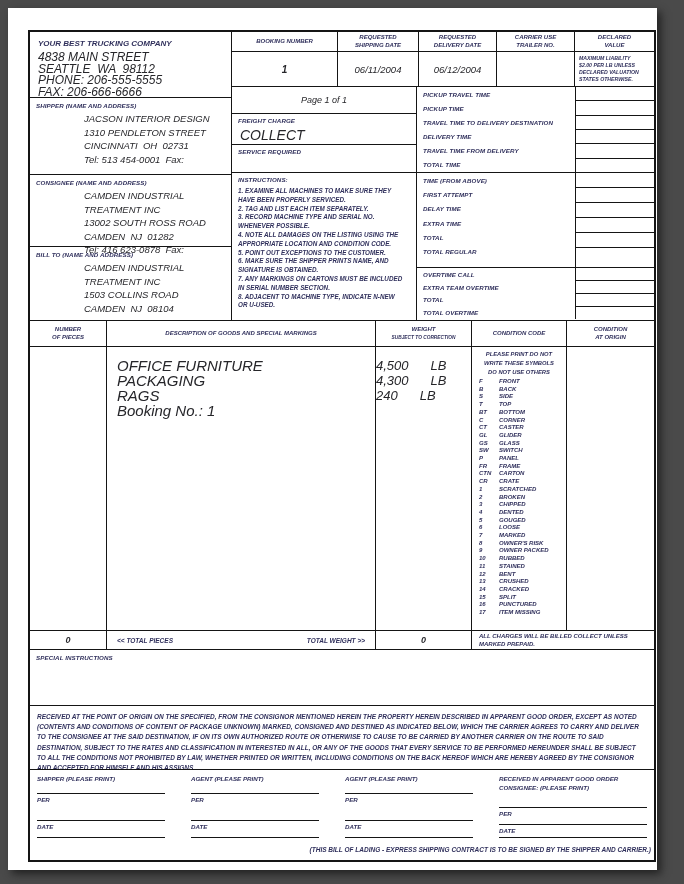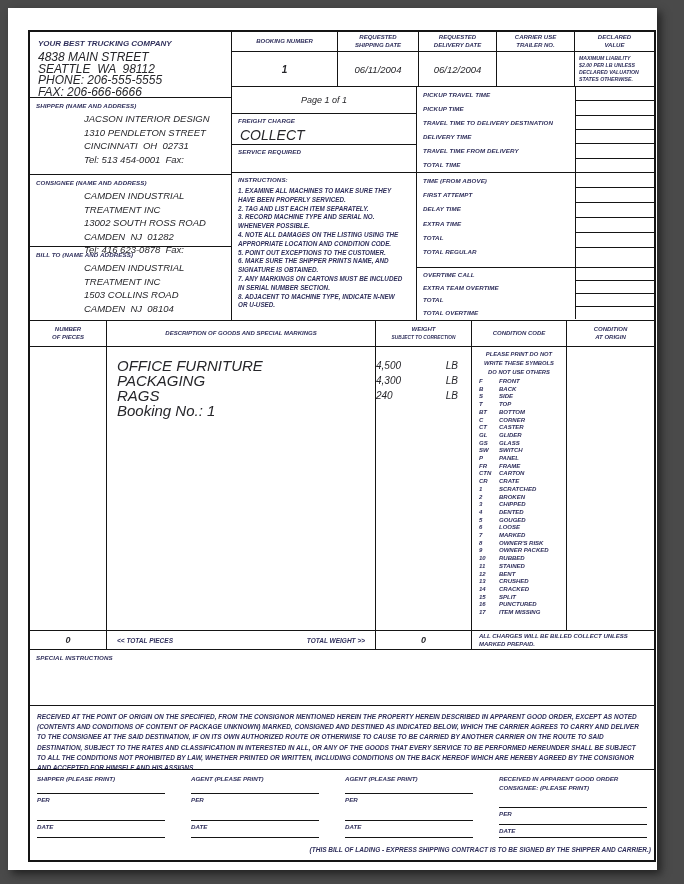--- a/index.html
+++ b/index.html
@@ -55,21 +55,21 @@
   .ghead{height:26px;border-bottom:1px solid #151515;display:flex;}
   .gh{border-right:1px solid #151515;display:flex;flex-direction:column;align-items:center;justify-content:center;text-align:center;font-size:6px;font-weight:bold;color:#30305c;line-height:7.5px;white-space:pre-line;}
   .gh:last-child{border-right:none;}
   .gh .sub{font-size:4.8px;margin-top:1px;}
   .gbody{height:283px;position:relative;}
   .gcol{position:absolute;top:0;height:100%;border-right:1px solid #151515;}
   .gcol:last-child{border-right:none;}
   .descitems{font-size:15px;line-height:15px;color:#26262a;padding:11px 0 0 10px;}
   .ditem{height:15px;}
   .weights{padding:11px 13px 0 0;}
-  .wrow{height:15px;display:flex;align-items:center;justify-content:space-between;font-size:10px;color:#26262a;}
+  .wrow{height:15px;display:flex;align-items:center;justify-content:flex-start;font-size:13px;color:#26262a;}
   .wunit{margin-left:22px;}
   .cpanel{padding-top:3px;}
   .cphead{font-size:5.8px;font-weight:bold;color:#30305c;text-align:center;line-height:9px;white-space:pre-line;}
   .codes{margin-top:1px;}
   .coderow{display:flex;font-size:6px;font-weight:bold;color:#30305c;line-height:7.7px;padding-left:7px;}
   .coderow .code{width:20px;}
   .gtotals{height:20px;border-top:1px solid #151515;border-bottom:1px solid #151515;display:flex;}
   .gt{border-right:1px solid #151515;display:flex;align-items:center;}
   .gtnum{justify-content:center;font-size:9px;font-weight:bold;color:#26262a;}
   .gtdesc{justify-content:space-between;padding:0 10px;font-size:6.5px;font-weight:bold;color:#30305c;}

